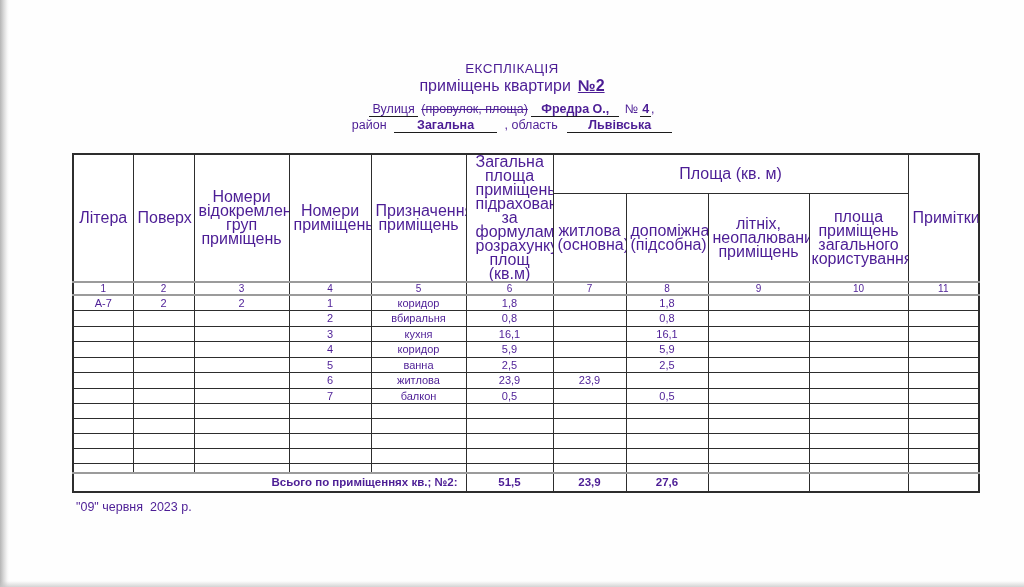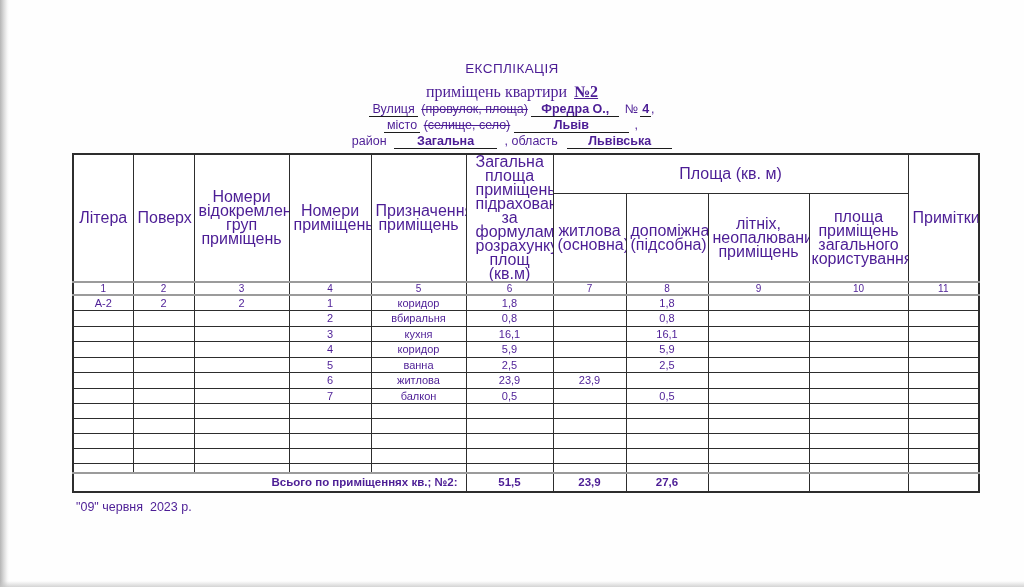--- a/index.html
+++ b/index.html
@@ -17,21 +17,21 @@
     background: linear-gradient(90deg,#b5b5b5 0%,#dcdcdc 45%,#f6f6f6 80%,#fefefe 100%);
   }
   .edge-bottom {
     position:absolute; left:0; bottom:0; width:100%; height:6px;
     background: linear-gradient(0deg,#c6c6c6 0%, rgba(255,255,255,0) 100%);
     opacity:.75;
   }
   
   .title-block { position:absolute; top:61px; left:0; width:100%; text-align:center; }
   .title1 { font-size:13.5px; letter-spacing:.4px; }
-  .title2 { font-family:Liberation Serif, serif; font-size:16px; margin-top:7px; }
+  .title2 { font-family:Liberation Sans, sans-serif; font-size:16px; margin-top:1px; }
   .title2 .num { font-weight:bold; text-decoration:underline; margin-left:7px; }
   
   .addr { position:absolute; top:101px; left:0; width:100%; text-align:center;
           font-size:12.5px; line-height:16px; }
   .addr .row { height:16px; }
   .ul  { display:inline-block; border-bottom:1px solid #1c1c1c; padding:0 3px; line-height:13px; }
   .st  { text-decoration: line-through; }
   .val { display:inline-block; border-bottom:1px solid #1c1c1c; font-weight:bold;
          text-align:center; line-height:13px; }
   .pad-street  { padding:0 10px; }
@@ -81,26 +81,20 @@
     <div class="title1">ЕКСПЛІКАЦІЯ</div>
     <div class="title2"><span>приміщень квартири</span><span class="num">№2</span></div>
   </div>
 
   <div class="addr">
     <div class="row">
       <span class="ul">Вулиця</span>
       <span class="st">(провулок, площа)</span>
       <span class="val pad-street">Фредра О.,</span>
       <span class="sep">№</span><span class="val pad-num">4</span><span>,</span>
-    </div>
-    <div class="row">
-      <span class="ul">місто</span>
-      <span class="st">(селище, село)</span>
-      <span class="val pad-city">Львів</span>
-      <span class="sep">,</span>
     </div>
     <div class="row">
       <span>район</span>
       <span class="val pad-district">Загальна</span>
       <span>, область</span>
       <span class="val pad-region">Львівська</span>
     </div>
   </div>
 
   <table class="tbl">
@@ -143,21 +137,21 @@
         <td>6</td>
         <td>7</td>
         <td>8</td>
         <td>9</td>
         <td>10</td>
         <td>11</td>
       </tr>
     </thead>
     <tbody>
         <tr class="drow">
-          <td>А-2</td>
+          <td>А-7</td>
           <td>2</td>
           <td>2</td>
           <td>1</td>
           <td>коридор</td>
           <td>1,8</td>
           <td></td>
           <td>1,8</td>
           <td></td>
           <td></td>
           <td></td>

